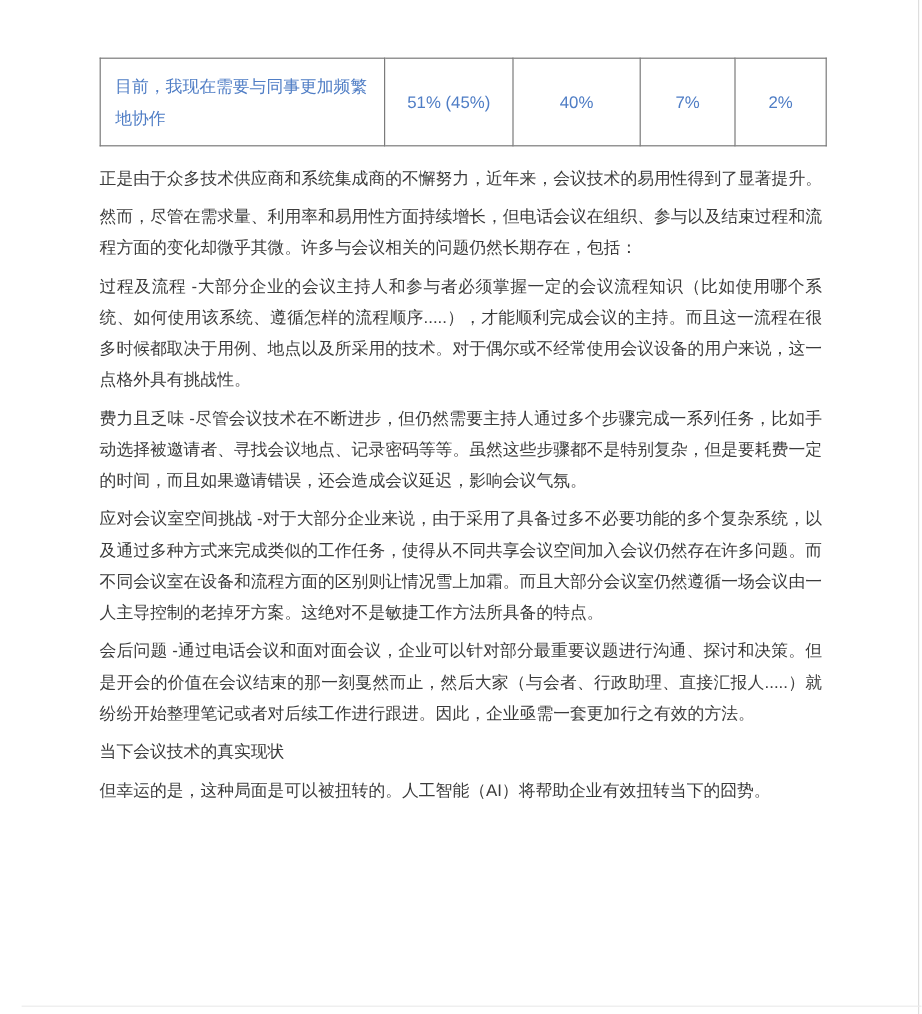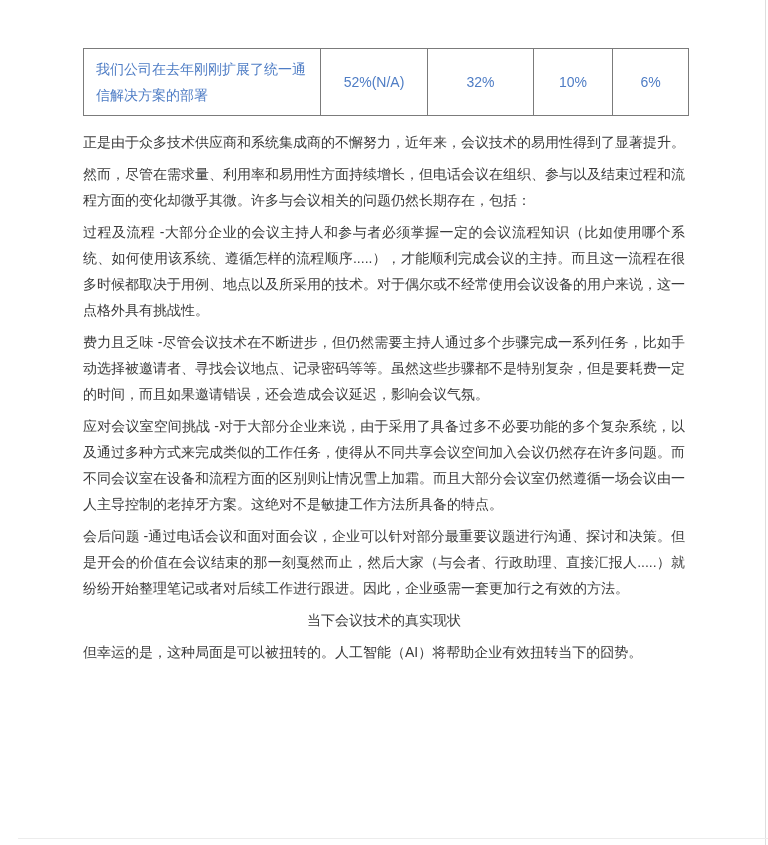--- a/index.html
+++ b/index.html
@@ -72,45 +72,45 @@
     color: #3b3b3b;
     text-align: justify;
     margin: 0 0 6px 0;
   }
   p.first-para { margin-top: 13px; }
   p.gap-before { }
   .lead {
     text-underline-offset: 3px;
   }
   p.section-heading {
-    text-align: center;
+    text-align: left;
   }
 </style>
 </head>
 <body>
 
 <div class="page">
 
   <div class="content">
 
     <table class="survey">
       <colgroup>
         <col style="width:237px">
         <col style="width:107px">
         <col style="width:106px">
         <col style="width:79px">
         <col style="width:76px">
       </colgroup>
       <tbody>
-        <tr class="row-2">
-          <td class="statement">我们公司在去年刚刚扩展了统一通信解决方案的部署</td>
-          <td class="val">52%(N/A)</td>
-          <td class="val">32%</td>
-          <td class="val">10%</td>
-          <td class="val">6%</td>
+        <tr class="row-1">
+          <td class="statement">目前，我现在需要与同事更加频繁地协作</td>
+          <td class="val">51% (45%)</td>
+          <td class="val">40%</td>
+          <td class="val">7%</td>
+          <td class="val">2%</td>
         </tr>
       </tbody>
     </table>
 
     <p class="first-para">正是由于众多技术供应商和系统集成商的不懈努力，近年来，会议技术的易用性得到了显著提升。</p>
 
     <p>然而，尽管在需求量、利用率和易用性方面持续增长，但电话会议在组织、参与以及结束过程和流程方面的变化却微乎其微。许多与会议相关的问题仍然长期存在，包括：</p>
 
     <p><span class="lead">过程及流程</span><span> -</span><span>大部分企业的会议主持人和参与者必须掌握一定的会议流程知识（比如使用哪个系统、如何使用该系统、遵循怎样的流程顺序.....），才能顺利完成会议的主持。而且这一流程在很多时候都取决于用例、地点以及所采用的技术。对于偶尔或不经常使用会议设备的用户来说，这一点格外具有挑战性。</span></p>
 

